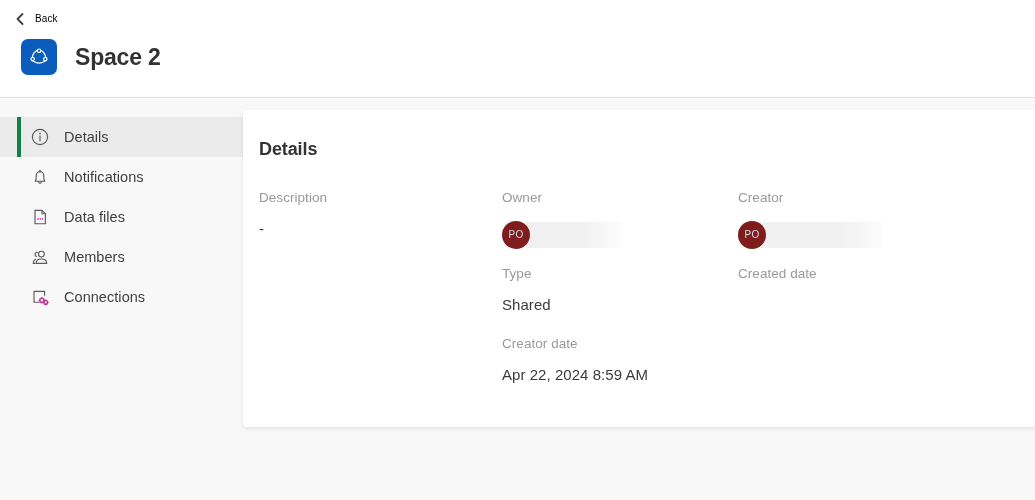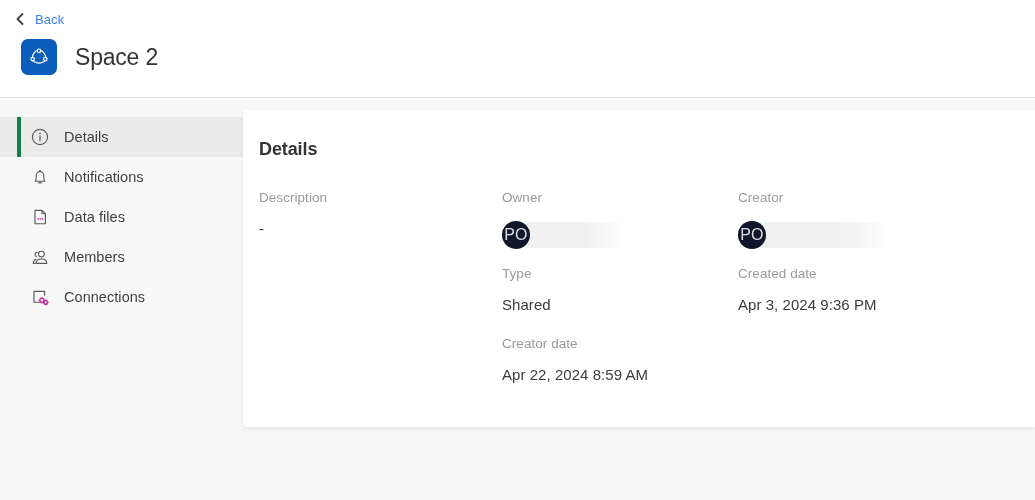--- a/index.html
+++ b/index.html
@@ -44,22 +44,22 @@
   }
 
   .back-chevron {
     width: 12px;
     height: 14px;
     display: block;
     color: #404040;
   }
 
   .back-label {
-    font-size: 13px;
-    color: #3b82f6;
+    font-size: 10px;
+    color: #000000;
     line-height: 1;
     letter-spacing: 0.1px;
   }
 
   .space-row {
     position: absolute;
     left: 21px;
     top: 39px;
     display: flex;
     align-items: center;
@@ -72,21 +72,21 @@
     border-radius: 7px;
     background: #0a5dbd;
     display: flex;
     align-items: center;
     justify-content: center;
     flex: none;
   }
 
   .space-title {
     font-size: 23px;
-    font-weight: normal;
+    font-weight: bold;
     color: #333333;
     line-height: 1;
     letter-spacing: -0.2px;
   }
 
   
   .body-area {
     position: absolute;
     top: 99px;
     left: 0;
@@ -192,23 +192,23 @@
 
   .user-chip {
     display: flex;
     align-items: center;
   }
 
   .avatar {
     width: 28px;
     height: 28px;
     border-radius: 50%;
-    background: #0f172a;
+    background: #7f1d1d;
     color: #d9dde2;
-    font-size: 16px;
+    font-size: 10px;
     display: flex;
     align-items: center;
     justify-content: center;
     flex: none;
     letter-spacing: 0.3px;
     z-index: 2;
   }
 
   .redacted {
     height: 26px;
@@ -354,21 +354,20 @@
           </div>
         </div>
 
         <div class="field col-type">
           <div class="field-label">Type</div>
           <div class="field-value">Shared</div>
         </div>
 
         <div class="field col-cdate">
           <div class="field-label">Created date</div>
-          <div class="field-value">Apr 3, 2024 9:36 PM</div>
         </div>
 
         <div class="field col-mdate">
           <div class="field-label">Creator date</div>
           <div class="field-value">Apr 22, 2024 8:59 AM</div>
         </div>
 
       </div>
     </div>
 

